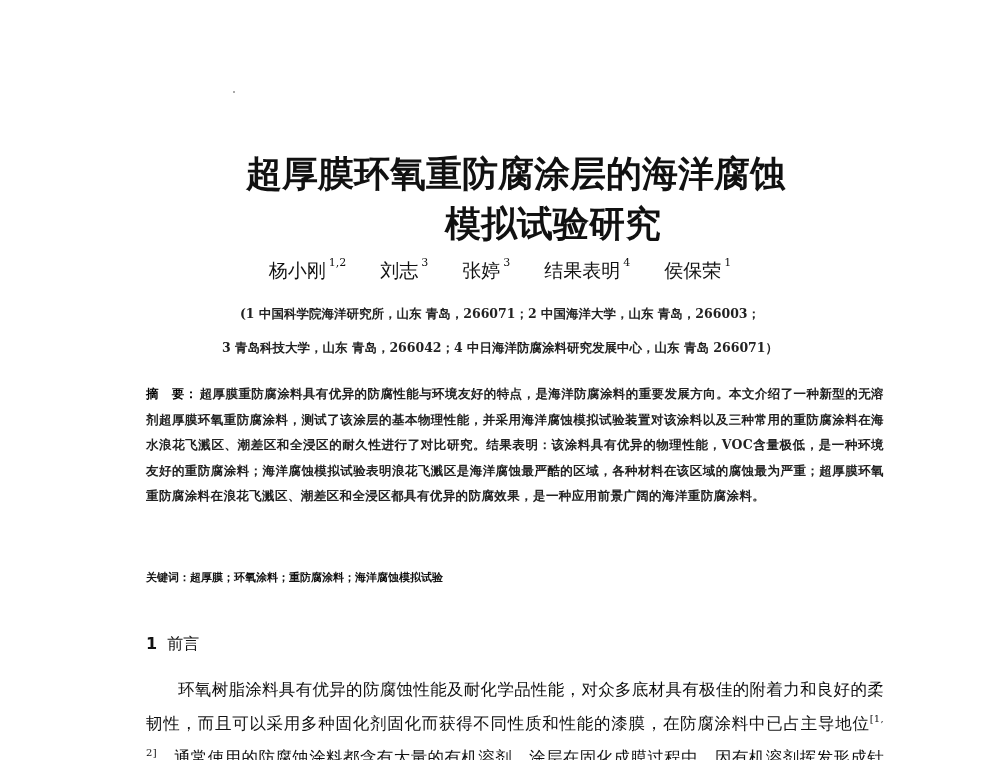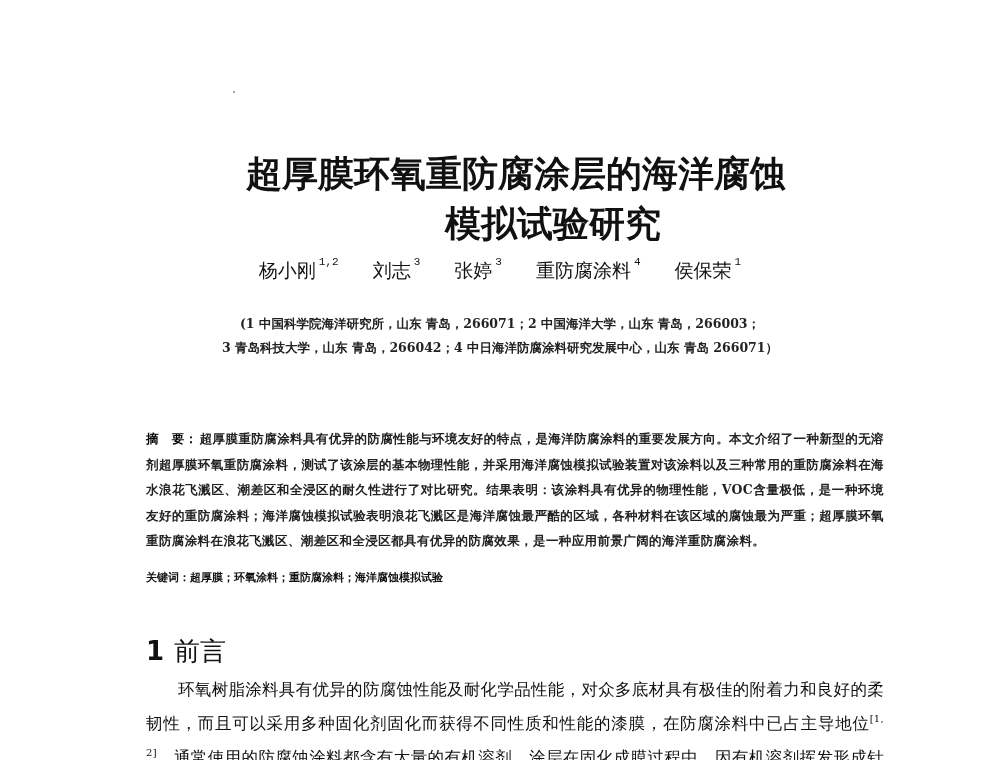--- a/index.html
+++ b/index.html
@@ -14,39 +14,38 @@
     font-family:"DejaVu Sans", "Liberation Sans", sans-serif; font-weight:bold;
     font-size:36px; letter-spacing:0px; color:#111;
   }
   .title.l1 { top:150px; }
   .title.l2 { top:200px;margin-left:37px; }
   .authors {
     position:absolute; top:258px; left:0; width:1000px; text-align:center;
     font-size:19px; color:#111;
   }
   .author { display:inline-block; margin:0 14px; }
-  .author sup { font-size:11px; vertical-align:top; position:relative; top:-2px; margin-left:3px;font-family:Liberation Mono, monospace; }
+  .author sup { font-size:11px; vertical-align:top; position:relative; top:-2px; margin-left:3px; }
   .affil {
     position:absolute; left:0; width:1000px; text-align:center; font-size:12.5px;
     font-weight:bold; color:#222;
   }
-  .affil.a1 { top:316px;text-align:center; }
+  .affil.a1 { top:306px;text-align:center; }
   .affil.a2 { top:340px; }
   .abstract {
     position:absolute; left:146px; top:381px; width:738px; font-size:12.5px;
     line-height:25.5px; text-align:justify; color:#222; font-weight:bold;
     letter-spacing:0.4px;
-    margin-top:45px;
   }
   .abstract .label { font-weight:bold; color:#000; margin-right:2px; }
   .keywords {
     position:absolute; left:146px; top:570px; font-size:11px; font-weight:bold; color:#111;
   }
   .section {
-    position:absolute; left:146px; top:634px; font-size:26px; color:#111;
+    position:absolute; left:146px; top:634px; font-size:16px; color:#111;
     font-family:"DejaVu Sans", "Liberation Sans", sans-serif;
   }
   .section .num { font-weight:bold; margin-right:10px; }
   .body-text {
     position:absolute; left:146px; top:675px; width:738px; font-size:16.5px;
     line-height:29px; text-align:justify; color:#111; letter-spacing:0.3px;
   }
   .body-text .indent { display:inline-block; width:32px; }
   .body-text sup { font-size:10px; }
 </style>
@@ -55,21 +54,21 @@
 
 <div class="dot"></div>
 
 <div class="title l1">超厚膜环氧重防腐涂层的海洋腐蚀</div>
 <div class="title l2">模拟试验研究</div>
 
 <div class="authors">
   <span class="author"><span>杨小刚</span><sup>1,2</sup></span>
   <span class="author"><span>刘志</span><sup>3</sup></span>
   <span class="author"><span>张婷</span><sup>3</sup></span>
-  <span class="author"><span>重防腐涂料</span><sup>4</sup></span>
+  <span class="author"><span>结果表明</span><sup>4</sup></span>
   <span class="author"><span>侯保荣</span><sup>1</sup></span>
 </div>
 
 <div class="affil a1">(1 中国科学院海洋研究所，山东 青岛，266071；2 中国海洋大学，山东 青岛，266003；</div>
 <div class="affil a2">3 青岛科技大学，山东 青岛，266042；4 中日海洋防腐涂料研究发展中心，山东 青岛 266071）</div>
 
 <div class="abstract">
   <span class="label">摘　要：</span><span>超厚膜重防腐涂料具有优异的防腐性能与环境友好的特点，是海洋防腐涂料的重要发展方向。本文介绍了一种新型的无溶剂超厚膜环氧重防腐涂料，测试了该涂层的基本物理性能，并采用海洋腐蚀模拟试验装置对该涂料以及三种常用的重防腐涂料在海水浪花飞溅区、潮差区和全浸区的耐久性进行了对比研究。结果表明：该涂料具有优异的物理性能，VOC含量极低，是一种环境友好的重防腐涂料；海洋腐蚀模拟试验表明浪花飞溅区是海洋腐蚀最严酷的区域，各种材料在该区域的腐蚀最为严重；超厚膜环氧重防腐涂料在浪花飞溅区、潮差区和全浸区都具有优异的防腐效果，是一种应用前景广阔的海洋重防腐涂料。</span>
 </div>
 

